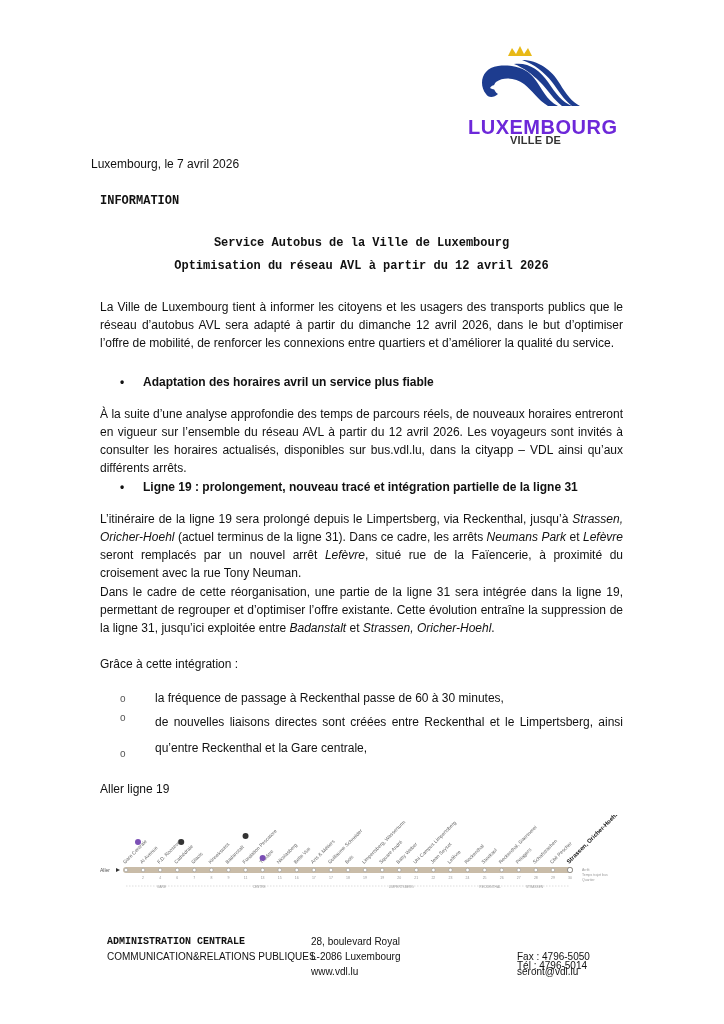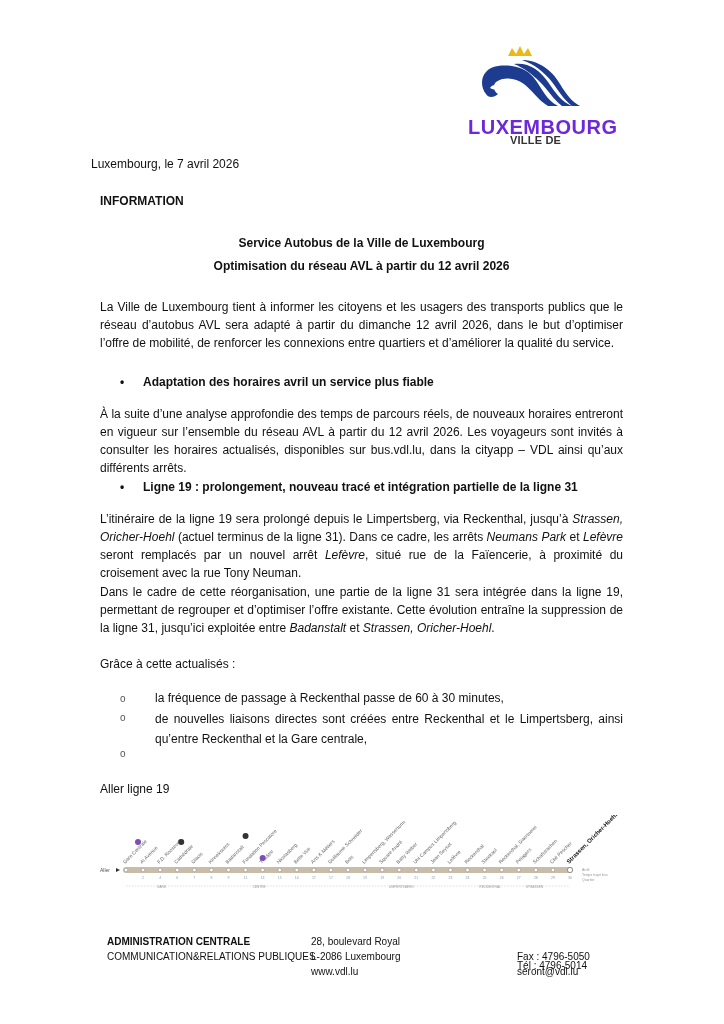--- a/index.html
+++ b/index.html
@@ -1,21 +1,21 @@
 <!DOCTYPE html>
 <html><head>
 <meta charset="utf-8">
 <style>
   html, body { margin:0; padding:0; background:#ffffff; }
   body { width:724px; height:1024px; position:relative; overflow:hidden;
          font-family:"Liberation Sans", sans-serif; color:#111; }
   .page { position:absolute; left:0; top:0; width:724px; height:1024px; }
   .abs { position:absolute; }
   .txt { font-size:12px; line-height:17px; }
-  .bold { font-weight:bold; }
+  .bold { font-weight:bold;font-family:Liberation Mono, monospace; }
   .center { text-align:center; }
   .justify { text-align:justify; }
   .logo { left:468px; top:44px; width:160px; height:96px; }
   .logo-text-1 { position:absolute; left:42px; top:62px; font-size:11px; color:#333; font-weight:bold; letter-spacing:0.2px;margin-top:28px; }
   .logo-text-2 { position:absolute; left:0px; top:72px; font-size:20px; color:#6d28d9; font-weight:bold; letter-spacing:0.5px; }
   .bullet-h { font-size:12px; font-weight:bold; }
   .bullet-dot { position:absolute; left:120px; }
   .sub-item { position:absolute; left:155px; width:468px; }
   .sub-mark { position:absolute; left:120px; font-size:10px; color:#555; }
   .footer { font-size:10px; line-height:15px; }
@@ -56,26 +56,26 @@
   <div class="abs bullet-h" style="left:143px; top:480px;">Ligne 19 : prolongement, nouveau tracé et intégration partielle de la ligne 31</div>
 
   <div class="abs txt justify" style="left:100px; top:510px; width:523px; line-height:18px;">
     <span>L’itinéraire de la ligne 19 sera prolongé depuis le Limpertsberg, via Reckenthal, jusqu’à </span><i>Strassen, Oricher-Hoehl</i><span> (actuel terminus de la ligne 31). Dans ce cadre, les arrêts </span><i>Neumans Park</i><span> et </span><i>Lefèvre</i><span> seront remplacés par un nouvel arrêt </span><i>Lefèvre</i><span>, situé rue de la Faïencerie, à proximité du croisement avec la rue Tony Neuman.</span>
   </div>
 
   <div class="abs txt justify" style="left:100px; top:583px; width:523px; line-height:18px;">
     <span>Dans le cadre de cette réorganisation, une partie de la ligne 31 sera intégrée dans la ligne 19, permettant de regrouper et d’optimiser l’offre existante. Cette évolution entraîne la suppression de la ligne 31, jusqu’ici exploitée entre </span><i>Badanstalt</i><span> et </span><i>Strassen, Oricher-Hoehl</i><span>.</span>
   </div>
 
-  <div class="abs txt" style="left:100px; top:656px;">Grâce à cette actualisés :</div>
+  <div class="abs txt" style="left:100px; top:656px;">Grâce à cette intégration :</div>
 
   <span class="abs sub-mark" style="top:693px;">o</span>
   <div class="abs txt sub-item" style="top:690px;">la fréquence de passage à Reckenthal passe de 60 à 30 minutes,</div>
   <span class="abs sub-mark" style="top:712px;">o</span>
-  <div class="abs txt sub-item justify" style="top:709px; line-height:20px;">de nouvelles liaisons directes sont créées entre Reckenthal et le Limpertsberg, ainsi qu’entre Reckenthal et la Gare centrale,</div>
+  <div class="abs txt sub-item justify" style="top:709px; line-height:26px;">de nouvelles liaisons directes sont créées entre Reckenthal et le Limpertsberg, ainsi qu’entre Reckenthal et la Gare centrale,</div>
   <span class="abs sub-mark" style="top:748px;">o</span>
 
   <div class="abs txt" style="left:100px; top:781px;">Aller ligne 19</div>
 
   <div class="abs route" id="route"><svg width="535" height="75">
         <text x="0" y="57" font-size="5" fill="#555" font-family="Liberation Sans, sans-serif">Aller</text>
         <path d="M16 53 L20 55 L16 57 Z" fill="#333"></path>
         <rect x="23" y="52" width="450" height="6" rx="3" fill="#c9bca8"></rect>
         <circle cx="26" cy="55" r="1.8" fill="#fff" stroke="#999" stroke-width="0.6"></circle>
         <text x="25" y="49" font-size="5" fill="#666" font-family="Liberation Sans, sans-serif" transform="rotate(-45 25 49)">Gare Centrale</text>

